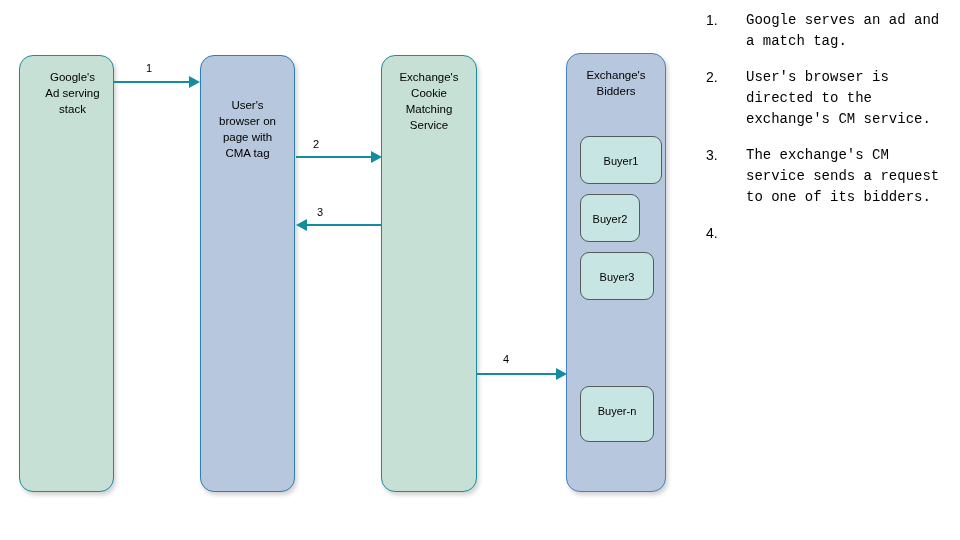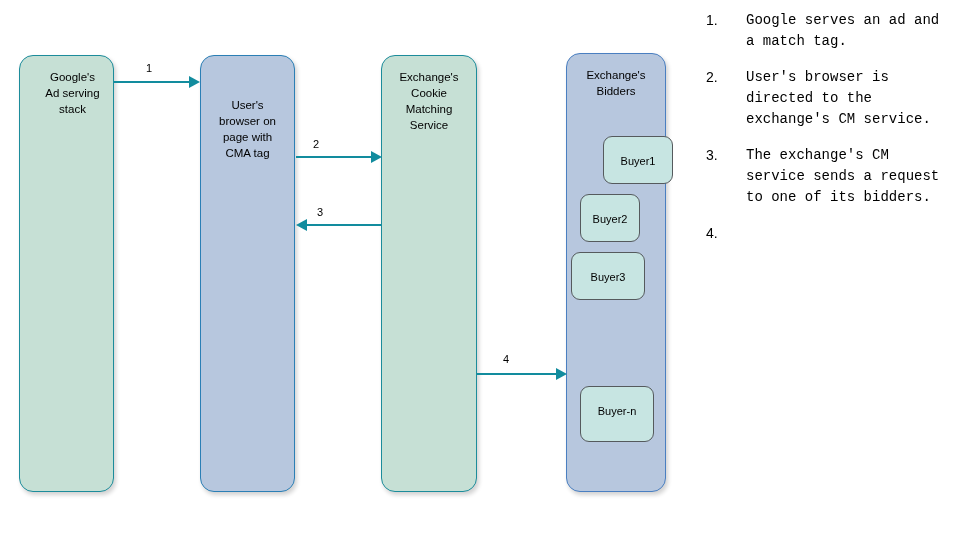--- a/index.html
+++ b/index.html
@@ -142,29 +142,29 @@
     <div class="lane-title" style="top:13px;">Exchange's
 Cookie
 Matching
 Service</div>
   </div>
 
   <div class="lane lane-blue-alt" style="left:566px; top:53px; width:100px; height:439px;">
     <div class="lane-title" style="top:13px;">Exchange's
 Bidders</div>
 
-    <div class="buyer" style="left:13px; top:82px; width:70px; height:48px;margin-left:23px;">
+    <div class="buyer" style="left:13px; top:82px; width:82px; height:48px;">
       <span>Buyer1</span>
     </div>
 
     <div class="buyer" style="left:13px; top:140px; width:60px; height:48px;">
       <span>Buyer2</span>
     </div>
 
-    <div class="buyer" style="left:4px; top:198px; width:74px; height:48px;">
+    <div class="buyer" style="left:13px; top:198px; width:74px; height:48px;">
       <span>Buyer3</span>
     </div>
 
     <div class="buyer" style="left:13px; top:332px; width:74px; height:56px;">
       <span>Buyer-n</span>
     </div>
   </div>
 
   <div class="arrow-line" style="left:114px; top:81px; width:76px;"></div>
   <div class="arrow-head right" style="left:189px; top:76px;"></div>

